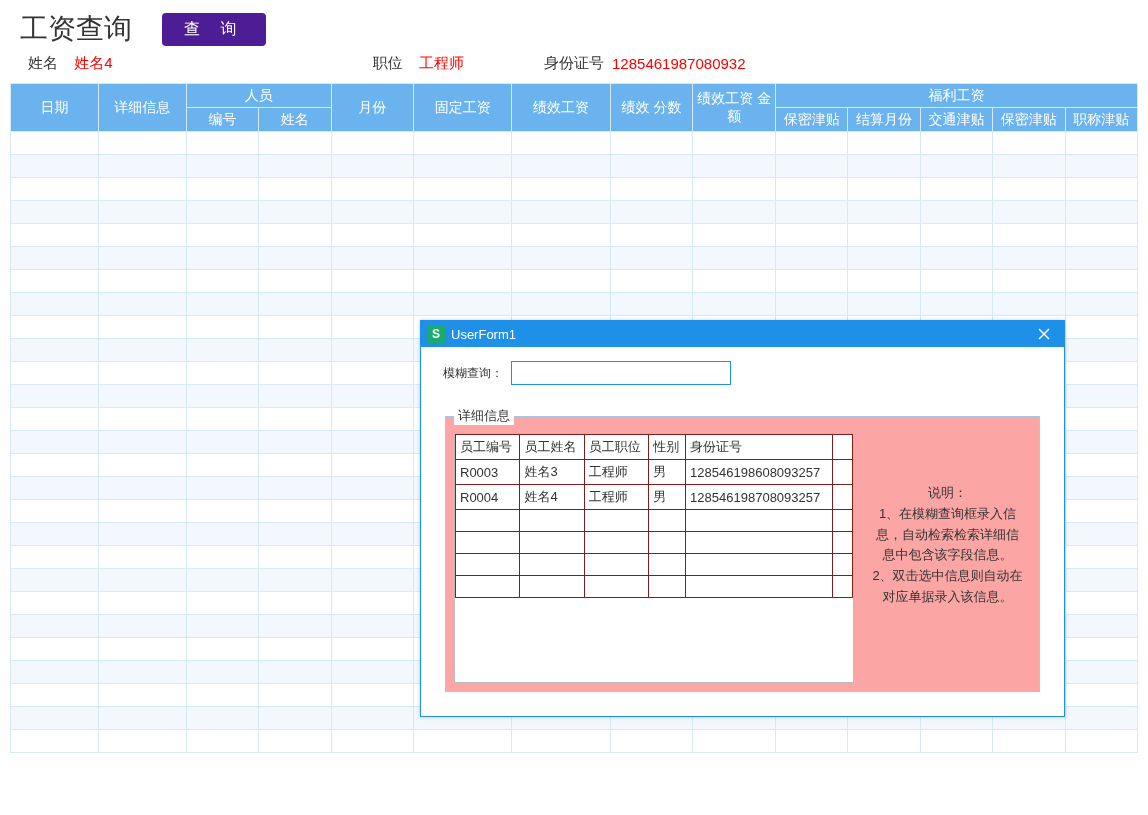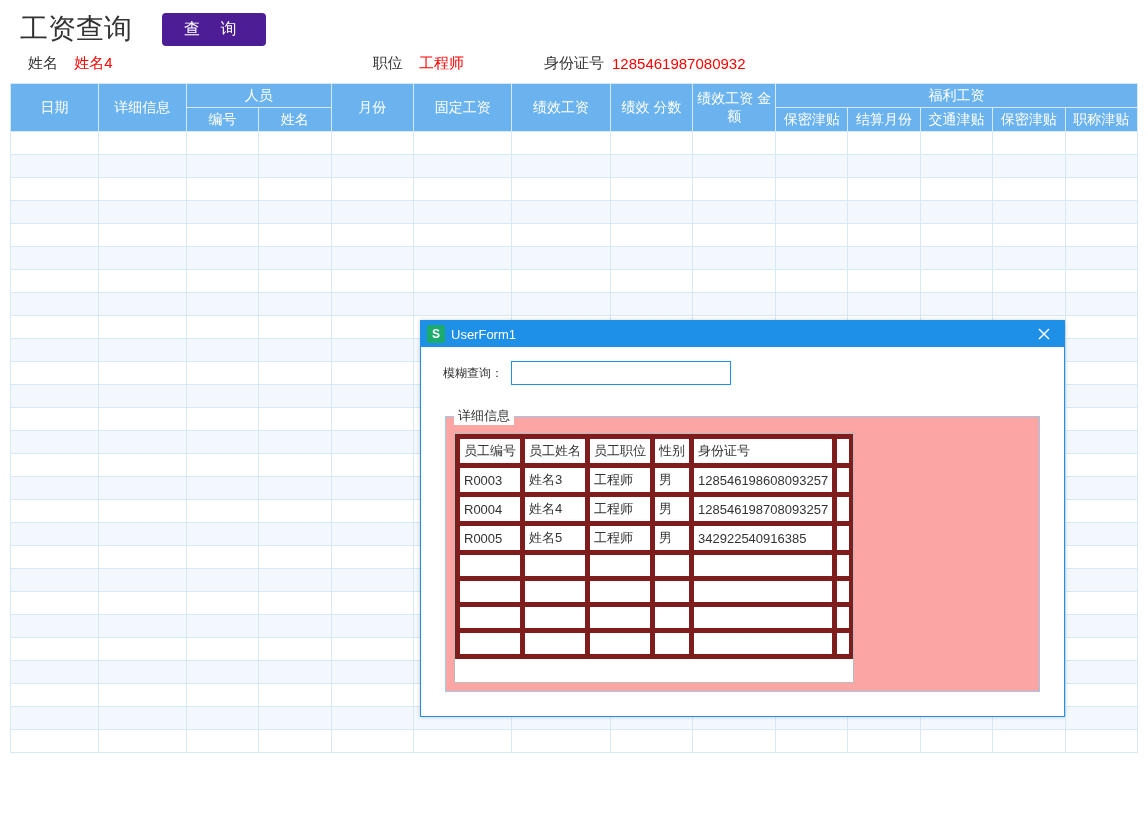--- a/index.html
+++ b/index.html
@@ -180,21 +180,21 @@
     height: 250px;
     overflow: hidden;
     border: 1px solid #bbb;
   }
   table.detail-table {
     border-collapse: collapse;
     width: 100%;
     font-size: 13px;
   }
   table.detail-table th, table.detail-table td {
-    border: 5px solid #7f1d1d;
+    border: 1px solid #7f1d1d;
     padding: 3px 4px;
     text-align: left;
     height: 20px;
     white-space: nowrap;
   }
   table.detail-table th {
     background: #ffffff;
     font-weight: normal;
   }
   .help-box {
@@ -751,28 +751,20 @@
                 </tr>
                 <tr>
                   <td>R0004</td>
                   <td>姓名4</td>
                   <td>工程师</td>
                   <td>男</td>
                   <td>128546198708093257</td>
                   <td></td>
                 </tr>
                 <tr>
-                  <td>R0005</td>
-                  <td>姓名5</td>
-                  <td>工程师</td>
-                  <td>男</td>
-                  <td>342922540916385</td>
-                  <td></td>
-                </tr>
-                <tr>
                   <td>&nbsp;</td>
                   <td>&nbsp;</td>
                   <td>&nbsp;</td>
                   <td>&nbsp;</td>
                   <td>&nbsp;</td>
                   <td>&nbsp;</td>
                 </tr>
                 <tr>
                   <td>&nbsp;</td>
                   <td>&nbsp;</td>
@@ -792,17 +784,22 @@
                 <tr>
                   <td>&nbsp;</td>
                   <td>&nbsp;</td>
                   <td>&nbsp;</td>
                   <td>&nbsp;</td>
                   <td>&nbsp;</td>
                   <td>&nbsp;</td>
                 </tr>
               </tbody>
           </table>
+        </div>
+        <div class="help-box">
+          <div>说明：</div>
+          <div>1、在模糊查询框录入信息，自动检索检索详细信息中包含该字段信息。</div>
+          <div>2、双击选中信息则自动在对应单据录入该信息。</div>
         </div>
       </div>
     </fieldset>
   </div>
 </div>
 
 </body></html>

